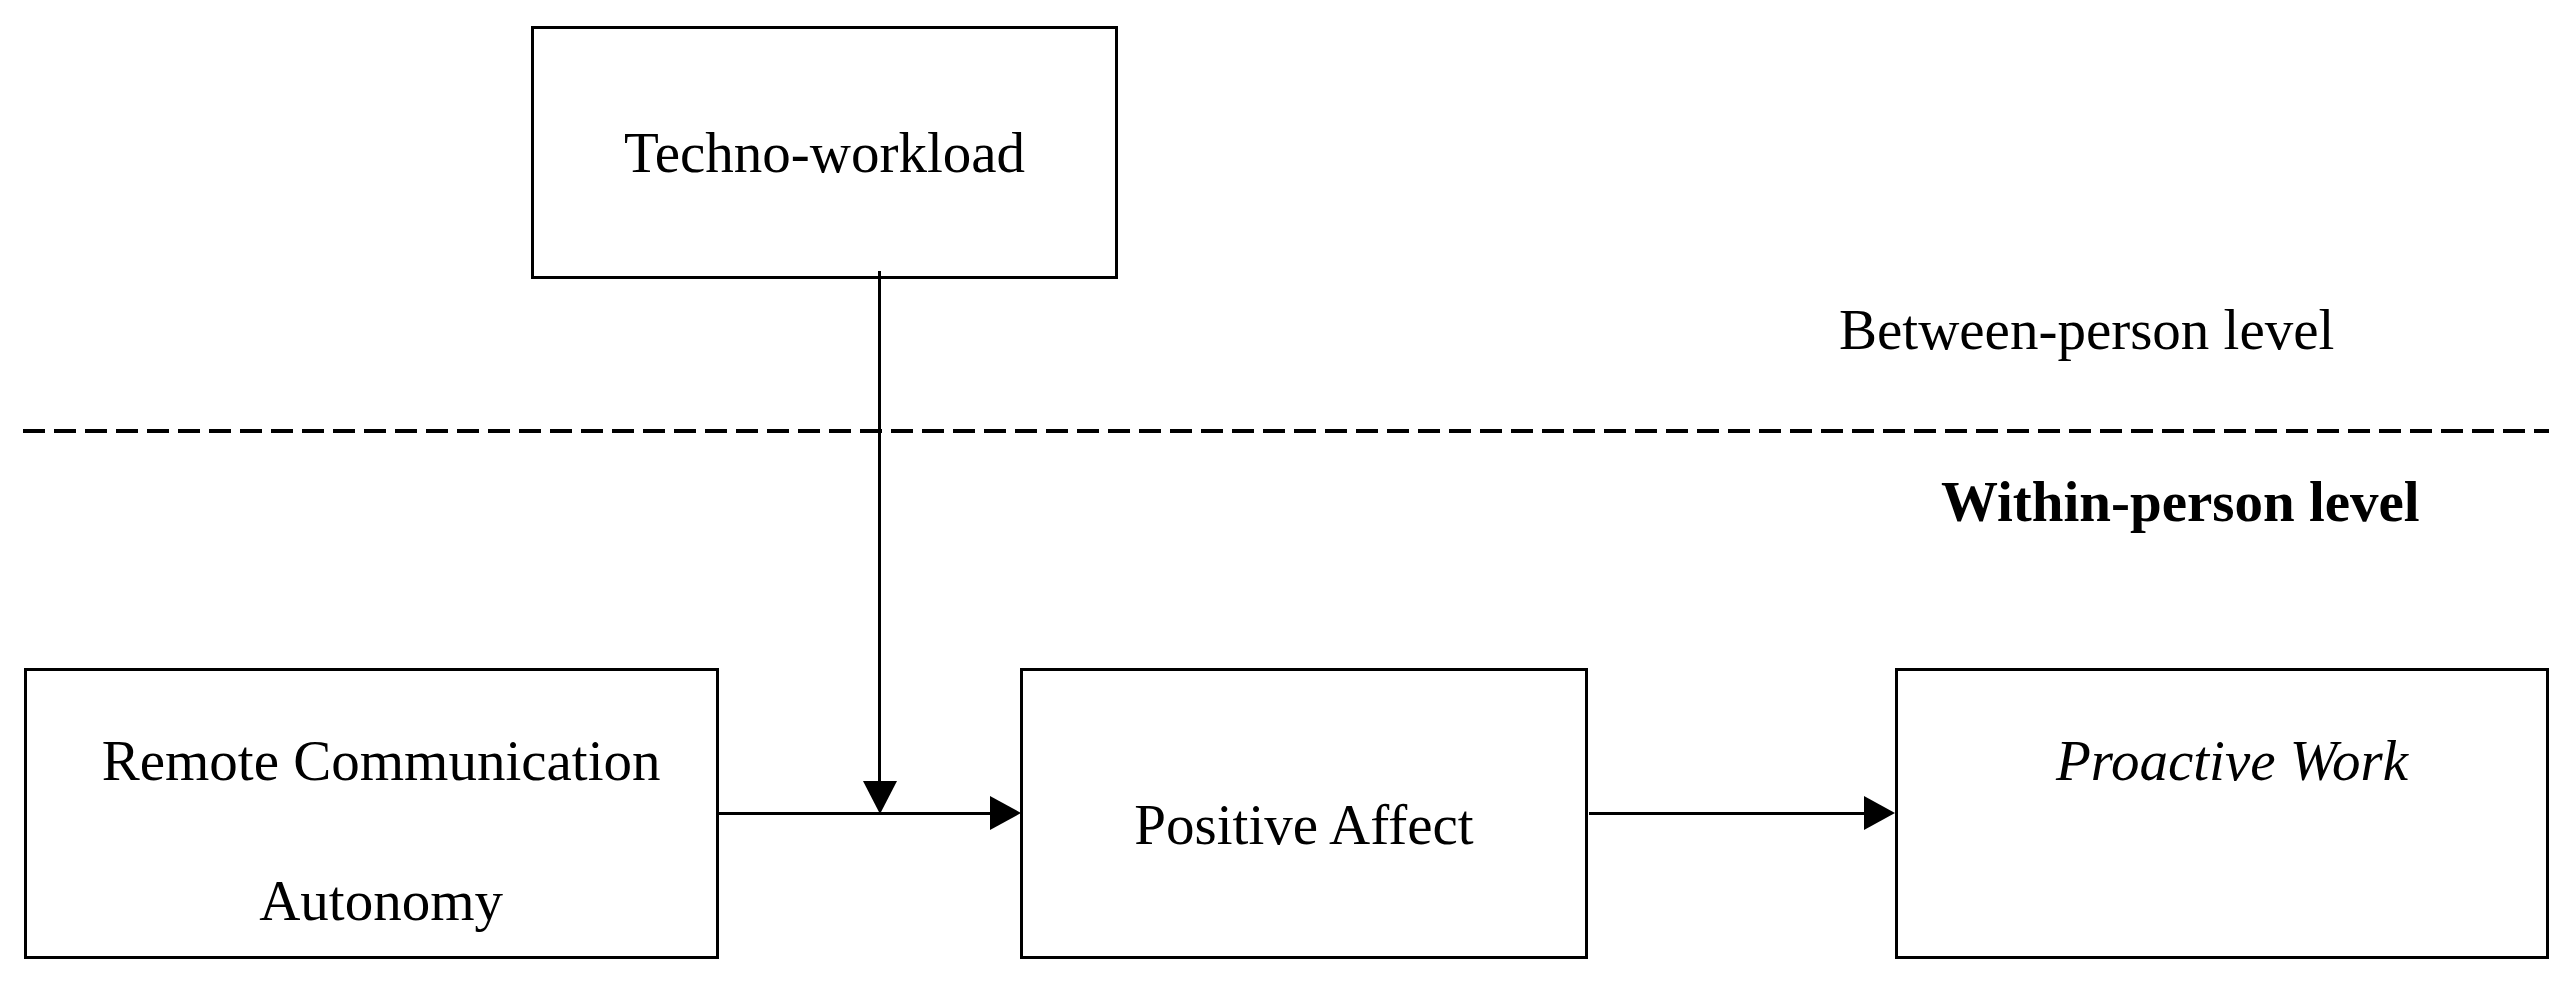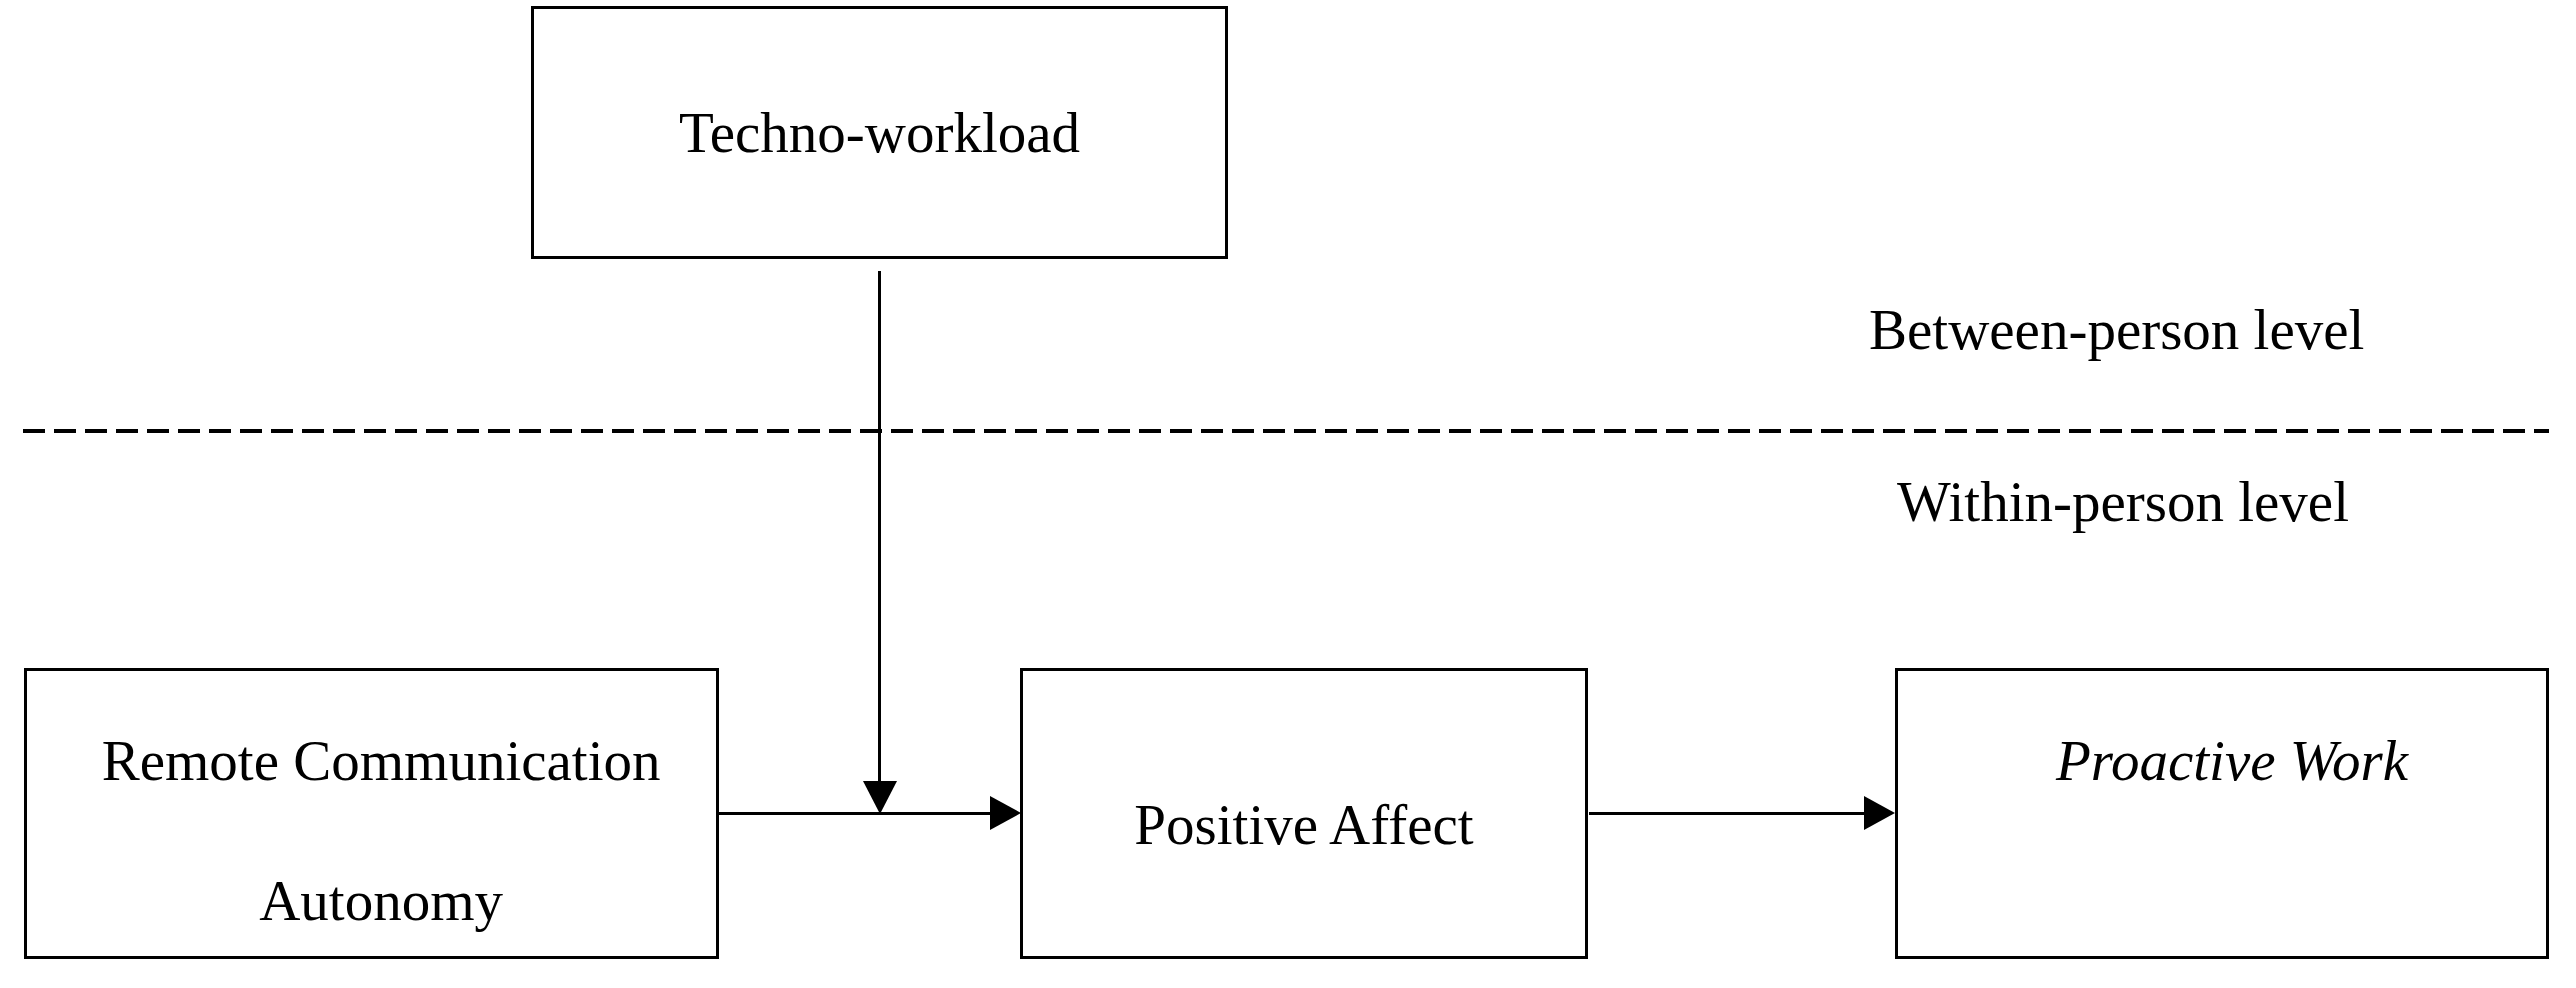--- a/index.html
+++ b/index.html
@@ -30,34 +30,33 @@
   }
   .box.single {
     justify-content: center;
     line-height: 65px;
   }
   .box.double {
     justify-content: flex-start;
     padding-top: 20.3px;
     padding-left: 20px;
   }
-  #box-techno    { left: 531px;  top: 6px;  width: 697px; height: 253px; }
+  #box-techno    { left: 531px;  top: 26px;  width: 587px; height: 253px; }
   #box-rca       { left: 23.6px;   top: 668px; width: 695px; height: 291px; }
   #box-pa        { left: 1020px; top: 668px; width: 568px; height: 291px; padding-top: 22px; }
   #box-pwb       { left: 1895px; top: 668px; width: 654px; height: 291px; font-style: italic; }
 
   .level-label {
     position: absolute;
     font-size: 57px;
     line-height: 57px;
     white-space: nowrap;
-    margin-left: 30px;
   }
   #label-between { left: 1839px; top: 301px; }
-  #label-within  { left: 1867px; top: 473px; }
+  #label-within  { left: 1941px; top: 473px; font-weight: bold; }
 
   .dashed-divider {
     position: absolute;
     left: 23px;
     top: 429px;
     width: 2526px;
     height: 4.1px;
     background-image: repeating-linear-gradient(90deg, #000000 0 22px, transparent 22px 31px);
   }
 

